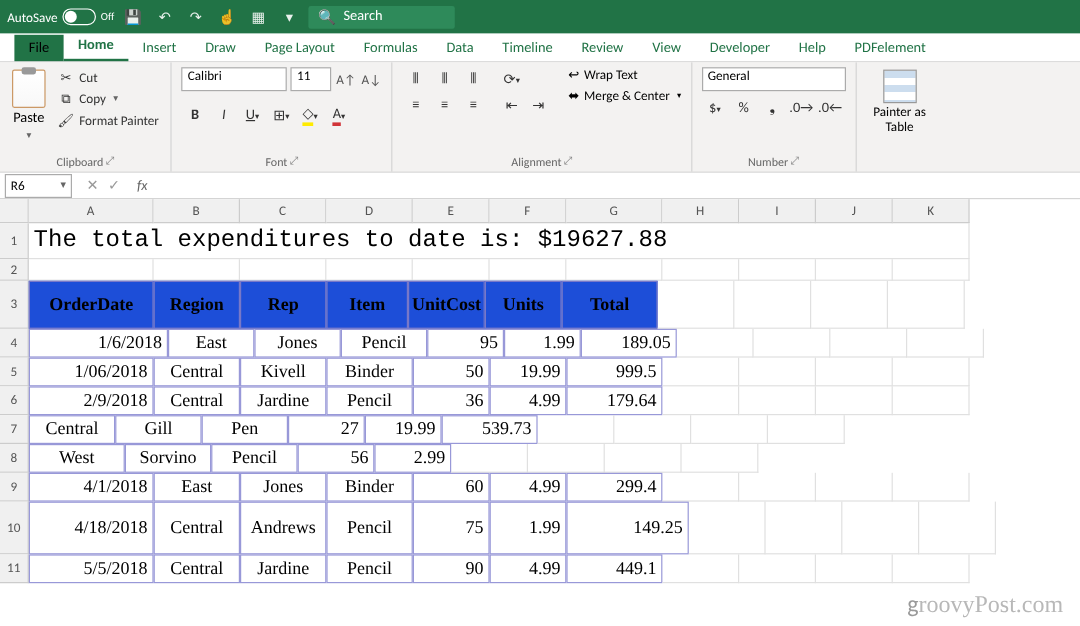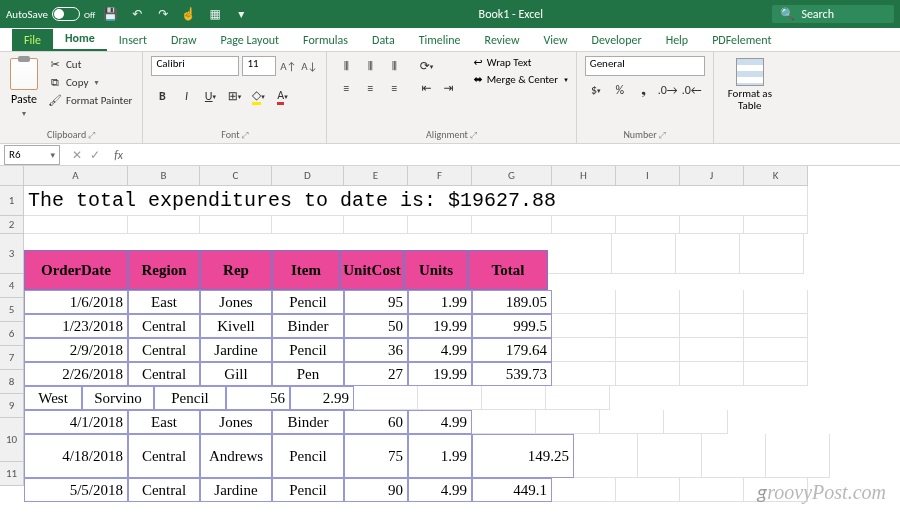--- a/index.html
+++ b/index.html
@@ -11,21 +11,21 @@
 .toggle { width: 28px; height: 14px; border: 1px solid #fff; border-radius: 7px; display: flex; align-items: center; padding: 1px; }
 .toggle-knob { width: 10px; height: 10px; background: #fff; border-radius: 50%; }
 .qat { display: flex; gap: 10px; align-items: center; }
 .qat-icon { width: 16px; height: 16px; display: flex; align-items: center; justify-content: center; color: #fff; opacity: 0.9; }
 .title-text { flex: 1; text-align: center; font-size: 12px; }
 .search-area { display: flex; align-items: center; gap: 6px; background: #2e8a5a; padding: 2px 60px 2px 8px; border-radius: 2px; font-size: 12px; }
 
 
 .tabs { height: 24px; background: #fff; display: flex; align-items: flex-end; padding-left: 12px; gap: 0; border-bottom: 1px solid #d4d4d4; }
 .tab { padding: 4px 12px; font-size: 12px; color: #217346; cursor: pointer; }
-.tab.file { background: #217346; color: #bef264; }
+.tab.file { background: #217346; color: #000000; }
 .tab.active { border-bottom: 2px solid #217346; font-weight: bold; color: #217346; }
 
 
 .ribbon { height: 92px; background: #f3f2f1; display: flex; border-bottom: 1px solid #d4d4d4; }
 .group { border-right: 1px solid #d4d4d4; padding: 4px 8px 2px; display: flex; flex-direction: column; justify-content: space-between; }
 .group-label { text-align: center; font-size: 10px; color: #666; padding-top: 2px; display: flex; justify-content: center; align-items: center; gap: 2px; }
 .group-body { display: flex; gap: 6px; align-items: flex-start; flex: 1; }
 .paste-btn { display: flex; flex-direction: column; align-items: center; gap: 2px; padding: 2px; }
 .paste-icon { width: 28px; height: 32px; background: linear-gradient(#fff,#f8f8f8); border: 1px solid #cc9966; border-radius: 2px; position: relative; }
 .paste-icon::before { content:''; position:absolute; top:-3px; left:7px; width:12px; height:6px; background:#999; border-radius:2px; }
@@ -68,26 +68,26 @@
 .grid-area { display: flex; height: 356px; overflow: hidden; }
 .corner { width: 24px; height: 20px; background: #f0f0f0; border-right: 1px solid #ccc; border-bottom: 1px solid #ccc; }
 .col-headers { display: flex; height: 20px; }
 .col-h { background: #f0f0f0; border-right: 1px solid #ccc; border-bottom: 1px solid #ccc; display: flex; align-items: center; justify-content: center; font-size: 11px; color: #555; }
 .row-headers { display: flex; flex-direction: column; width: 24px; }
 .row-h { background: #f0f0f0; border-right: 1px solid #ccc; border-bottom: 1px solid #ccc; display: flex; align-items: center; justify-content: center; font-size: 11px; color: #555; }
 .grid-body { position: relative; }
 .grid-row { display: flex; }
 .cell { border-right: 1px solid #e0e0e0; border-bottom: 1px solid #e0e0e0; display: flex; align-items: center; padding: 0 4px; font-size: 15px; font-family: Georgia, 'Times New Roman', serif; overflow: hidden; }
 .title-cell { font-size: 20px; font-family: Liberation Mono, monospace; white-space: nowrap; }
-.hdr-cell { background: #ec4899; font-weight: bold; justify-content: center; border: 1px solid #7878c8; text-align: center; margin-top: 16px; }
+.hdr-cell { background: #1d4ed8; font-weight: bold; justify-content: center; border: 1px solid #7878c8; text-align: center; }
 .data-cell { border: 1px solid #9898d8; }
 .tc { justify-content: center; }
 .tr { justify-content: flex-end; }
 
-.watermark { position: absolute; right: 14px; bottom: 18px; font-family: Georgia, serif; font-style: italic; font-size: 20px; color: #b8b8b8; }
+.watermark { position: absolute; right: 14px; bottom: 6px; font-family: Georgia, serif; font-size: 20px; color: #b8b8b8; }
 .wm-g { color: #9a9a9a; }
 </style>
 </head>
 <body>
 
 <div class="titlebar">
   <div class="autosave">
     <span>AutoSave</span>
     <div class="toggle">
         <div class="toggle-knob"></div>
@@ -95,21 +95,20 @@
     <span style="font-size:9px">Off</span>
   </div>
   <div class="qat">
     <span class="qat-icon">💾</span>
     <span class="qat-icon">↶</span>
     <span class="qat-icon">↷</span>
     <span class="qat-icon">☝</span>
     <span class="qat-icon">▦</span>
     <span class="qat-icon">▾</span>
   </div>
-  <div class="title-text">Book1 - Excel</div>
   <div class="search-area">
     <span>🔍</span>
     <span>Search</span>
   </div>
 </div>
 
 <div class="tabs" id="tabs">
     <div class="tab file">File</div>
     <div class="tab active">Home</div>
     <div class="tab">Insert</div>
@@ -240,21 +239,21 @@
     <div class="group-label">
         <span>Number</span>
         <span class="launcher">⤢</span>
       </div>
   </div>
 
   <div class="group" style="border-right:none">
     <div class="group-body">
       <div class="big-btn">
         <div class="big-icon" style="background:repeating-linear-gradient(#cde 0 6px,#fff 6px 12px);border:1px solid #999"></div>
-        <span style="white-space:pre-line;text-align:center;line-height:1.1">Format as
+        <span style="white-space:pre-line;text-align:center;line-height:1.1">Painter as
 Table</span>
       </div>
     </div>
     <div class="group-label"></div>
   </div>
 </div>
 
 <div class="formula-row">
   <div class="namebox">
       <span>R6</span>
@@ -323,34 +322,34 @@
           <div class="cell hdr-cell " style="width: 68px; height: 40px;">Item</div>
           <div class="cell hdr-cell " style="width: 64px; height: 40px;">UnitCost</div>
           <div class="cell hdr-cell " style="width: 64px; height: 40px;">Units</div>
           <div class="cell hdr-cell " style="width: 80px; height: 40px;">Total</div>
           <div class="cell  " style="width: 64px; height: 40px;"></div>
           <div class="cell  " style="width: 64px; height: 40px;"></div>
           <div class="cell  " style="width: 64px; height: 40px;"></div>
           <div class="cell  " style="width: 64px; height: 40px;"></div>
         </div>
         <div class="grid-row">
-          <div class="cell data-cell tr" style="width: 104px; height: 24px;">1/6/2018</div>
+          <div class="cell data-cell tr" style="width: 116px; height: 24px;">1/6/2018</div>
           <div class="cell data-cell tc" style="width: 72px; height: 24px;">East</div>
           <div class="cell data-cell tc" style="width: 72px; height: 24px;">Jones</div>
           <div class="cell data-cell tc" style="width: 72px; height: 24px;">Pencil</div>
           <div class="cell data-cell tr" style="width: 64px; height: 24px;">95</div>
           <div class="cell data-cell tr" style="width: 64px; height: 24px;">1.99</div>
           <div class="cell data-cell tr" style="width: 80px; height: 24px;">189.05</div>
           <div class="cell  " style="width: 64px; height: 24px;"></div>
           <div class="cell  " style="width: 64px; height: 24px;"></div>
           <div class="cell  " style="width: 64px; height: 24px;"></div>
           <div class="cell  " style="width: 64px; height: 24px;"></div>
         </div>
         <div class="grid-row">
-          <div class="cell data-cell tr" style="width: 104px; height: 24px;">1/23/2018</div>
+          <div class="cell data-cell tr" style="width: 104px; height: 24px;">1/06/2018</div>
           <div class="cell data-cell tc" style="width: 72px; height: 24px;">Central</div>
           <div class="cell data-cell tc" style="width: 72px; height: 24px;">Kivell</div>
           <div class="cell data-cell tc" style="width: 72px; height: 24px;">Binder</div>
           <div class="cell data-cell tr" style="width: 64px; height: 24px;">50</div>
           <div class="cell data-cell tr" style="width: 64px; height: 24px;">19.99</div>
           <div class="cell data-cell tr" style="width: 80px; height: 24px;">999.5</div>
           <div class="cell  " style="width: 64px; height: 24px;"></div>
           <div class="cell  " style="width: 64px; height: 24px;"></div>
           <div class="cell  " style="width: 64px; height: 24px;"></div>
           <div class="cell  " style="width: 64px; height: 24px;"></div>
@@ -362,50 +361,50 @@
           <div class="cell data-cell tc" style="width: 72px; height: 24px;">Pencil</div>
           <div class="cell data-cell tr" style="width: 64px; height: 24px;">36</div>
           <div class="cell data-cell tr" style="width: 64px; height: 24px;">4.99</div>
           <div class="cell data-cell tr" style="width: 80px; height: 24px;">179.64</div>
           <div class="cell  " style="width: 64px; height: 24px;"></div>
           <div class="cell  " style="width: 64px; height: 24px;"></div>
           <div class="cell  " style="width: 64px; height: 24px;"></div>
           <div class="cell  " style="width: 64px; height: 24px;"></div>
         </div>
         <div class="grid-row">
-          <div class="cell data-cell tr" style="width: 104px; height: 24px;">2/26/2018</div>
           <div class="cell data-cell tc" style="width: 72px; height: 24px;">Central</div>
           <div class="cell data-cell tc" style="width: 72px; height: 24px;">Gill</div>
           <div class="cell data-cell tc" style="width: 72px; height: 24px;">Pen</div>
           <div class="cell data-cell tr" style="width: 64px; height: 24px;">27</div>
           <div class="cell data-cell tr" style="width: 64px; height: 24px;">19.99</div>
           <div class="cell data-cell tr" style="width: 80px; height: 24px;">539.73</div>
           <div class="cell  " style="width: 64px; height: 24px;"></div>
           <div class="cell  " style="width: 64px; height: 24px;"></div>
           <div class="cell  " style="width: 64px; height: 24px;"></div>
           <div class="cell  " style="width: 64px; height: 24px;"></div>
         </div>
         <div class="grid-row">
-          <div class="cell data-cell tc" style="width: 58px; height: 24px;">West</div>
+          <div class="cell data-cell tc" style="width: 80px; height: 24px;">West</div>
           <div class="cell data-cell tc" style="width: 72px; height: 24px;">Sorvino</div>
           <div class="cell data-cell tc" style="width: 72px; height: 24px;">Pencil</div>
           <div class="cell data-cell tr" style="width: 64px; height: 24px;">56</div>
           <div class="cell data-cell tr" style="width: 64px; height: 24px;">2.99</div>
           <div class="cell  " style="width: 64px; height: 24px;"></div>
           <div class="cell  " style="width: 64px; height: 24px;"></div>
           <div class="cell  " style="width: 64px; height: 24px;"></div>
           <div class="cell  " style="width: 64px; height: 24px;"></div>
         </div>
         <div class="grid-row">
           <div class="cell data-cell tr" style="width: 104px; height: 24px;">4/1/2018</div>
           <div class="cell data-cell tc" style="width: 72px; height: 24px;">East</div>
           <div class="cell data-cell tc" style="width: 72px; height: 24px;">Jones</div>
           <div class="cell data-cell tc" style="width: 72px; height: 24px;">Binder</div>
           <div class="cell data-cell tr" style="width: 64px; height: 24px;">60</div>
           <div class="cell data-cell tr" style="width: 64px; height: 24px;">4.99</div>
+          <div class="cell data-cell tr" style="width: 80px; height: 24px;">299.4</div>
           <div class="cell  " style="width: 64px; height: 24px;"></div>
           <div class="cell  " style="width: 64px; height: 24px;"></div>
           <div class="cell  " style="width: 64px; height: 24px;"></div>
           <div class="cell  " style="width: 64px; height: 24px;"></div>
         </div>
         <div class="grid-row">
           <div class="cell data-cell tr" style="width: 104px; height: 44px;">4/18/2018</div>
           <div class="cell data-cell tc" style="width: 72px; height: 44px;">Central</div>
           <div class="cell data-cell tc" style="width: 72px; height: 44px;">Andrews</div>
           <div class="cell data-cell tc" style="width: 72px; height: 44px;">Pencil</div>

